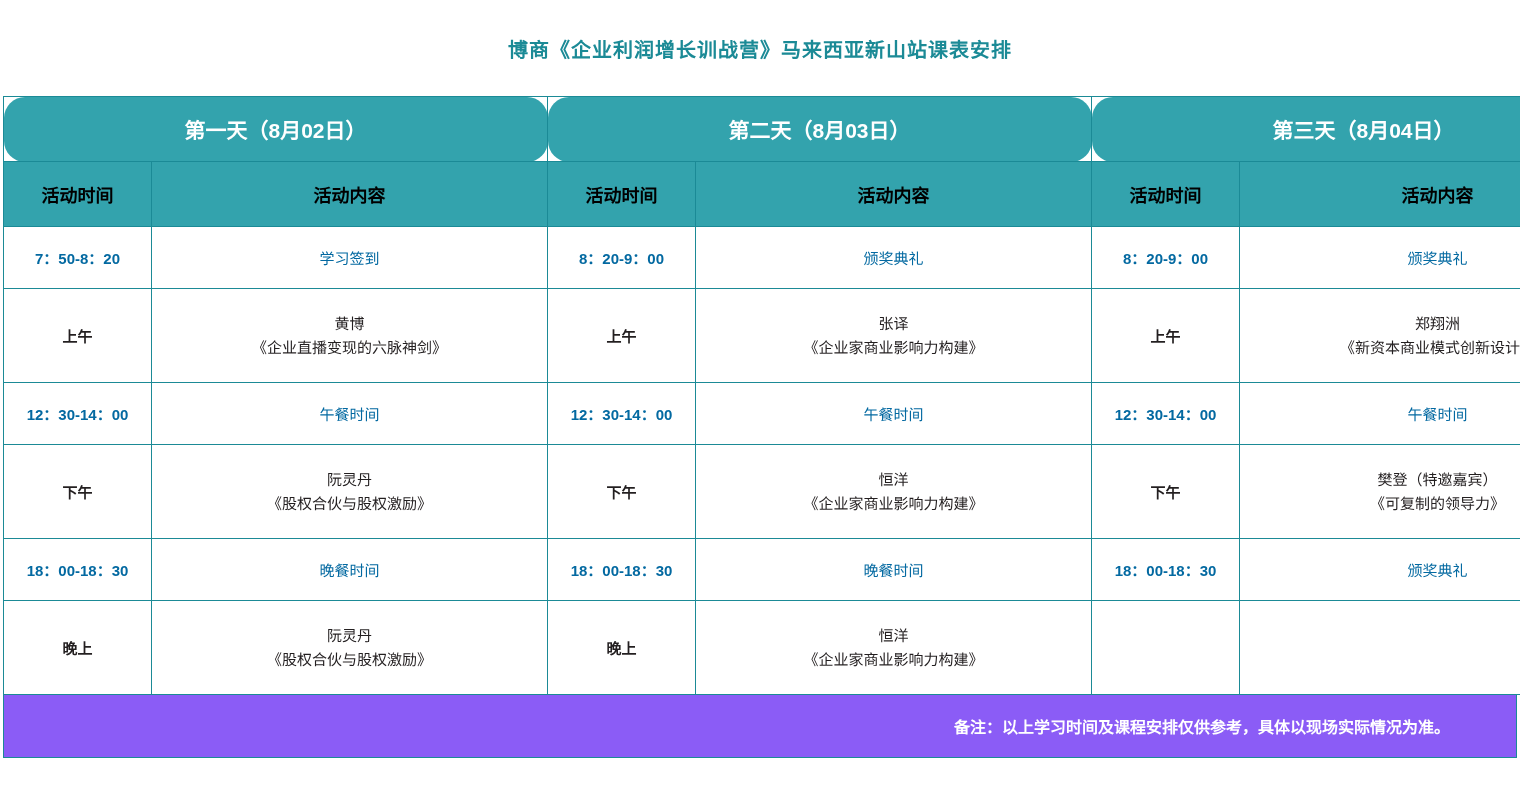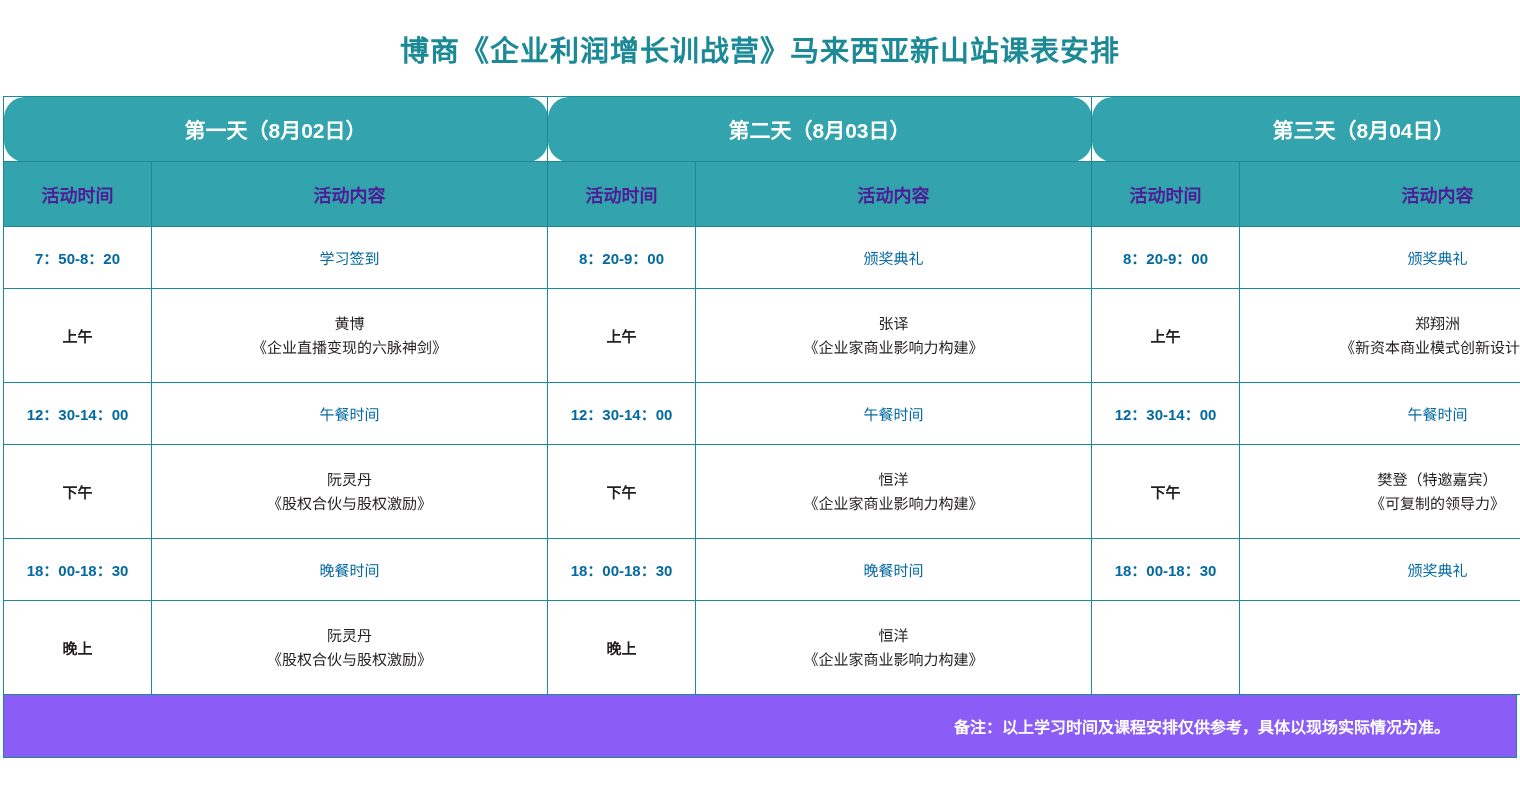--- a/index.html
+++ b/index.html
@@ -21,21 +21,21 @@
   }
   .title-bar {
     height: 96px;
     display: flex;
     align-items: center;
     justify-content: center;
     background: #ffffff;
   }
   .title-text {
     color: #1b8a96;
-    font-size: 29px;
+    font-size: 20px;
     font-weight: bold;
     letter-spacing: 1px;
     white-space: nowrap;
   }
   table.schedule {
     border-collapse: collapse;
     width: 1514px;
     margin: 0 3px;
     table-layout: fixed;
   }
@@ -53,21 +53,21 @@
   tr.day-head td {
     background: #33a3ad;
     color: #ffffff;
     font-size: 21px;
     font-weight: bold;
     height: 62px;
     border-radius: 21px;
   }
   tr.sub-head td {
     background: #33a3ad;
-    color: #4c1d95;
+    color: #000000;
     font-size: 18px;
     font-weight: bold;
     height: 62px;
   }
   tr.row-plain td {
     height: 59px;
     background: #ffffff;
     font-size: 15px;
     font-weight: bold;
     color: #0369a1;

